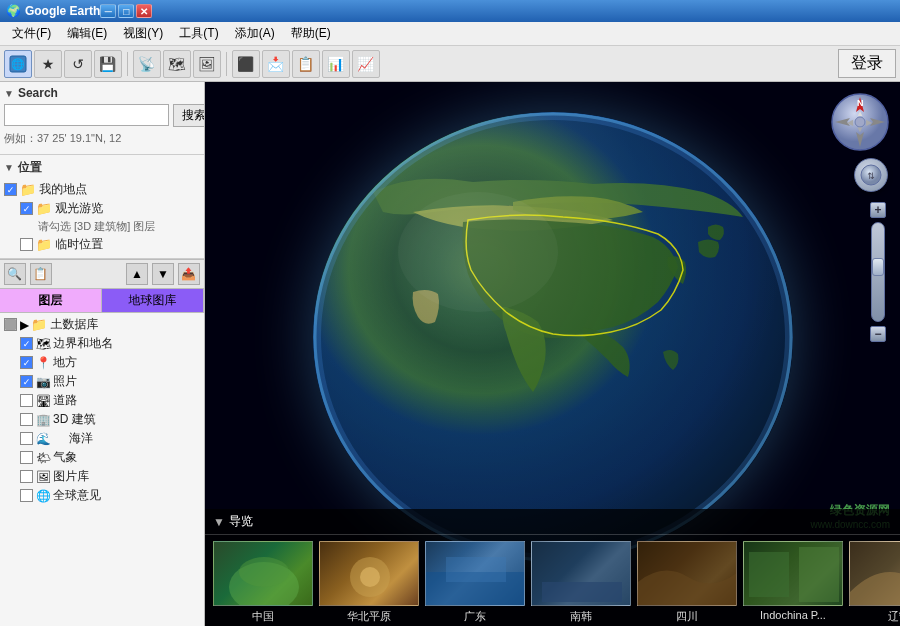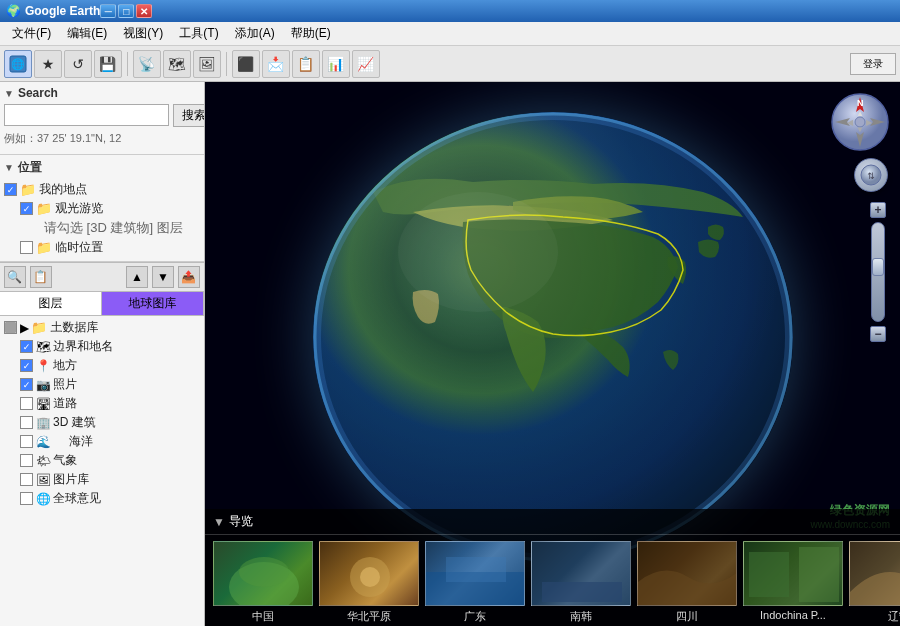--- a/index.html
+++ b/index.html
@@ -59,21 +59,21 @@
       display: flex; align-items: center; justify-content: center;
       cursor: pointer; font-size: 14px; color: #333;
     }
     .toolbar-btn.active { background: #c8d8f8; border-color: #7090c0; }
     .login-btn {
       margin-left: auto;
       padding: 3px 12px;
       background: #f0f0f0;
       border: 1px solid #aaa;
       cursor: pointer;
-      font-size: 10px;
+      font-size: 16px;
     }
 
     
     #main {
       display: flex;
       height: calc(626px - 22px - 20px - 36px);
       
     }
 
     
@@ -156,21 +156,21 @@
     .checkbox {
       width: 13px; height: 13px;
       border: 1px solid #888;
       background: white;
       display: inline-flex; align-items: center; justify-content: center;
       margin-right: 3px; font-size: 9px; flex-shrink: 0;
     }
     .checkbox.checked { background: #4080ff; color: white; }
     .folder-icon { margin-right: 3px; font-size: 13px; }
     .item-label { font-size: 12px; color: #222; }
-    .item-sublabel { font-size: 13px; color: #666; margin-left: 8px; }
+    .item-sublabel { font-size: 11px; color: #666; margin-left: 2px; }
 
     
     #left-bottom-toolbar {
       display: flex;
       align-items: center;
       padding: 3px 4px;
       background: #e8e8e8;
       border-bottom: 1px solid #bbb;
       border-top: 1px solid #bbb;
       gap: 4px;
@@ -198,22 +198,22 @@
     .layers-tab {
       flex: 1;
       text-align: center;
       padding: 3px 0;
       font-size: 12px;
       cursor: pointer;
       border-right: 1px solid #bbb;
       background: #8b5cf6;
     }
     .layers-tab.active {
-      background: #ffffff;
-      font-weight: normal;
+      background: #f0abfc;
+      font-weight: bold;
     }
     #layers-content {
       flex: 1;
       overflow-y: auto;
       padding: 2px 4px;
     }
     #layers-content::-webkit-scrollbar { width: 12px; }
     #layers-content::-webkit-scrollbar-track { background: #f0f0f0; }
     #layers-content::-webkit-scrollbar-thumb { background: #bbb; border: 1px solid #999; }
 

